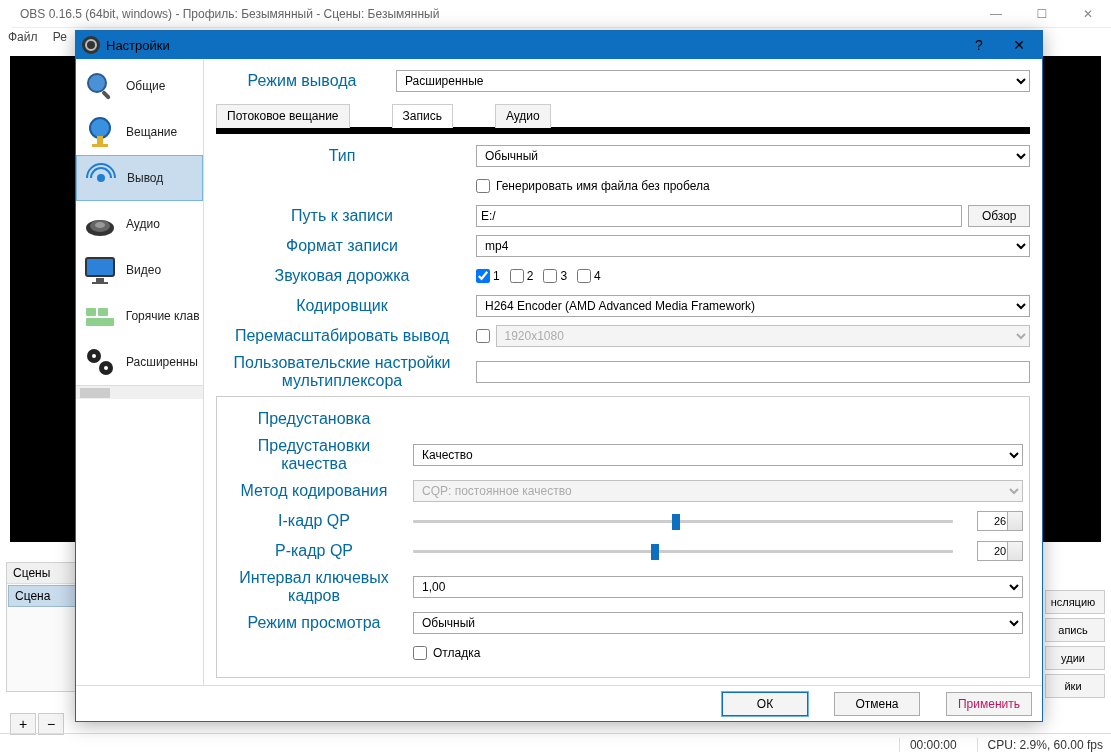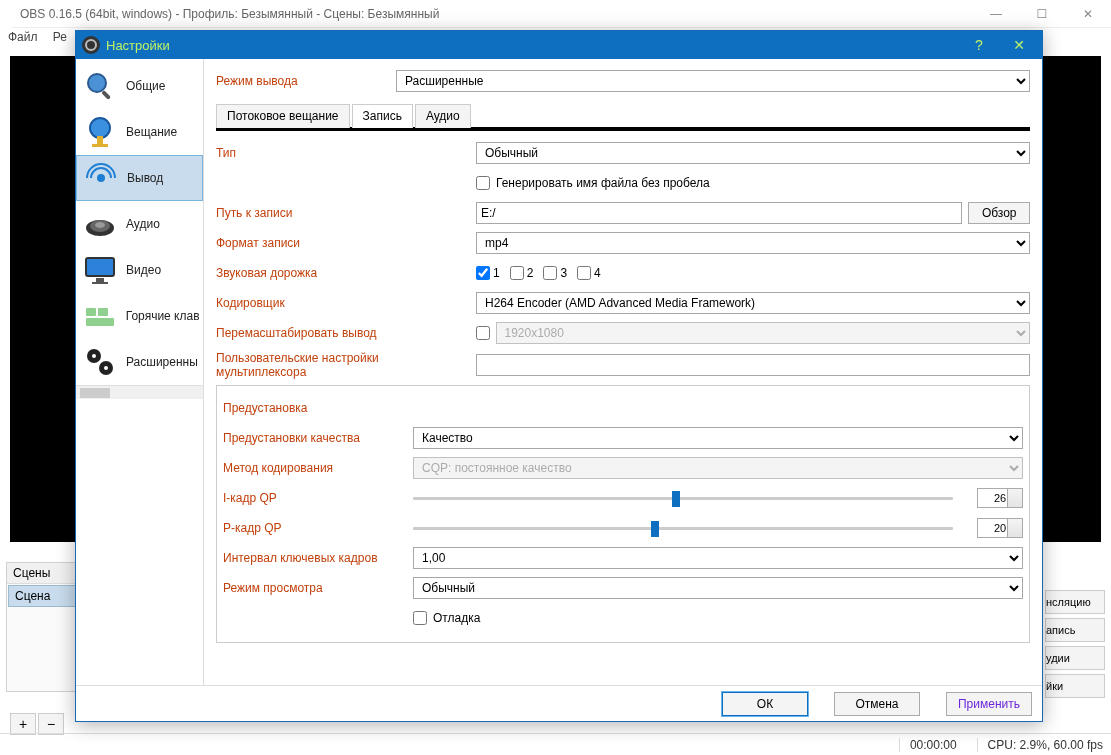--- a/index.html
+++ b/index.html
@@ -17,79 +17,79 @@
 
 .preview-bg { position: absolute; left: 10px; top: 56px; right: 10px; height: 486px; background: #000; }
 
 .bottom-panels { position: absolute; left: 6px; top: 562px; right: 6px; display: flex; gap: 0; }
 .panel { border: 1px solid #d0d0d0; background: #fafafa; }
 .panel-header { padding: 3px 6px; background: #f0f0f0; border-bottom: 1px solid #ddd; font-size: 12px; }
 .scenes-panel { width: 200px; height: 130px; }
 .scene-item { background: #c8dced; padding: 3px 6px; border: 1px solid #9bc; margin: 1px; }
 
 .right-buttons { position: absolute; right: 6px; top: 590px; display: flex; flex-direction: column; gap: 4px; }
-.right-buttons button { width: 60px; height: 24px; font-size: 11px; background: #f4f4f4; border: 1px solid #ccc; text-align: left; padding-right: 4px; overflow: hidden; }
+.right-buttons button { width: 60px; height: 24px; font-size: 11px; background: #f4f4f4; border: 1px solid #ccc; text-align: center; padding-right: 4px; overflow: hidden; }
 
 .plus-minus { position: absolute; left: 10px; bottom: 20px; display: flex; gap: 2px; }
 .plus-minus button { width: 26px; height: 22px; background: #f4f4f4; border: 1px solid #ccc; font-size: 14px; }
 
 .statusbar { position: absolute; left: 0; right: 0; bottom: 0; height: 22px; border-top: 1px solid #ddd; display: flex; justify-content: flex-end; align-items: center; padding: 0 8px; gap: 20px; font-size: 12px; color: #333; }
 .statusbar span { border-left: 1px solid #ddd; padding-left: 10px; }
 
 
 .settings-dialog { position: absolute; left: 75px; top: 30px; width: 968px; height: 692px; background: #fff; box-shadow: 0 3px 18px rgba(0,0,0,0.3); border: 1px solid #1769b5; }
-.settings-titlebar { height: 28px; background: #0e6fc1; color: #bef264; display: flex; align-items: center; padding: 0 6px; }
+.settings-titlebar { height: 28px; background: #0e6fc1; color: #000000; display: flex; align-items: center; padding: 0 6px; }
 .settings-titlebar .obs-icon { width: 18px; height: 18px; border-radius: 50%; background: #333; margin-right: 6px; display: flex; align-items: center; justify-content: center; }
 .settings-titlebar .obs-icon::after { content:""; width:8px; height:8px; border:2px solid #bbb; border-radius:50%; }
 .settings-title { font-size: 13px; }
 .settings-title-controls { margin-left: auto; display: flex; gap: 6px; }
 .settings-title-controls span { width: 34px; text-align: center; font-size: 14px; cursor: default; }
 
 .settings-body { display: flex; height: 626px; }
 .settings-sidebar { width: 128px; border-right: 1px solid #ddd; background: #fff; overflow: hidden; padding-top: 4px; }
 .side-item { display: flex; align-items: center; height: 46px; padding: 2px 4px; gap: 6px; cursor: default; }
 .side-item.active { background: #c8dced; border: 1px solid #7ab5e0; }
 .side-icon { width: 40px; height: 40px; display:flex; align-items:center; justify-content:center; }
 .side-label { font-size: 12px; color: #222; white-space: nowrap; overflow: hidden; }
 .scrollbar-track { height: 14px; background: #f0f0f0; border-top: 1px solid #ddd; display: flex; align-items: center; margin-top: auto; }
 .scrollbar-thumb { width: 30px; height: 10px; background: #ccc; margin-left: 4px; }
 
 .settings-content { flex: 1; padding: 10px 12px 4px 12px; overflow: hidden; }
 
 .row { display: flex; align-items: center; margin-bottom: 6px; min-height: 24px; }
-.row-label { width: 260px; text-align: left; padding-right: 8px; font-size: 12px; color: #c2410c; }
+.row-label { width: 260px; text-align: center; padding-right: 8px; font-size: 16px; color: #0369a1; }
 .row-field { flex: 1; display: flex; align-items: center; gap: 6px; }
 
 select, input[type=text] { height: 22px; border: 1px solid #a8a8a8; background: #fff; font-size: 12px; padding: 0 4px; font-family: inherit; }
 select { width: 100%; }
 select:disabled, input:disabled { background: #f0f0f0; color: #888; }
 input[type=text] { width: 100%; }
 input[type=checkbox] { width: 14px; height: 14px; }
 
-.tabs { display: flex; border-bottom: 4px solid #000000; margin: 10px 0 10px 0; }
+.tabs { display: flex; border-bottom: 7px solid #000000; margin: 10px 0 10px 0; gap: 40px; }
 .tab { padding: 4px 10px; border: 1px solid #ccc; border-bottom: none; background: #f4f4f4; font-size: 12px; margin-right: 2px; position: relative; top: 1px; cursor: default; }
 .tab.active { background: #fff; border-bottom: 1px solid #fff; }
 
 .browse-btn { width: 70px; height: 22px; background: #f4f4f4; border: 1px solid #aaa; font-size: 12px; }
 
 .checkbox-row { display: flex; gap: 10px; align-items: center; }
 .checkbox-row label { display: flex; align-items: center; gap: 3px; font-size: 12px; }
 
 .encoder-group { border: 1px solid #ccc; padding: 10px 6px 6px 6px; margin-top: 6px; }
 
 .slider-wrap { flex: 1; display: flex; align-items: center; gap: 24px; }
 .slider-track { flex: 1; height: 3px; background: #ccc; position: relative; border-radius: 1px; }
 .slider-thumb { position: absolute; top: -6px; width: 8px; height: 16px; background: #0e6fc1; }
 .spinner { width: 46px; height: 20px; border: 1px solid #aaa; display: flex; align-items: center; justify-content: center; font-size: 11px; position: relative; background: #fff; }
 .spinner::after { content: ""; position: absolute; right: 0; top: 0; bottom: 0; width: 14px; border-left: 1px solid #aaa; background: linear-gradient(#f4f4f4,#e4e4e4); }
 
 .settings-footer { height: 36px; border-top: 1px solid #ddd; display: flex; justify-content: flex-end; align-items: center; gap: 26px; padding: 0 10px; }
 .settings-footer button { width: 86px; height: 24px; font-size: 12px; border: 1px solid #aaa; background: #f4f4f4; }
 .settings-footer button.primary { border: 1px solid #0e6fc1; outline: 1px solid #6bb3ea; }
-.settings-footer button:disabled { color: #6d28d9; }
+.settings-footer button:disabled { color: #be185d; }
 
 
 .ic { width: 36px; height: 36px; }
 </style>
 </head>
 <body>
 
 <div class="main-window">
   <div class="main-titlebar">
     <span class="main-title">OBS 0.16.5 (64bit, windows) - Профиль: Безымянный - Сцены: Безымянный</span>

